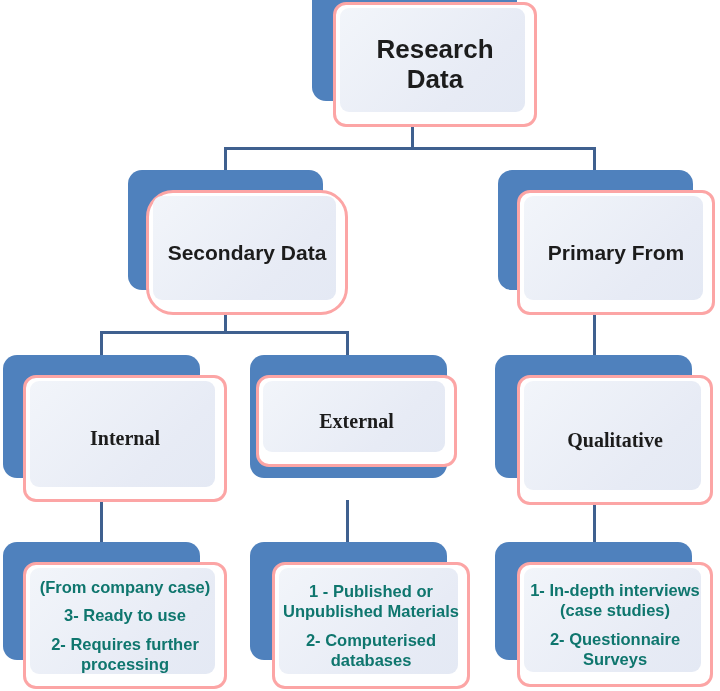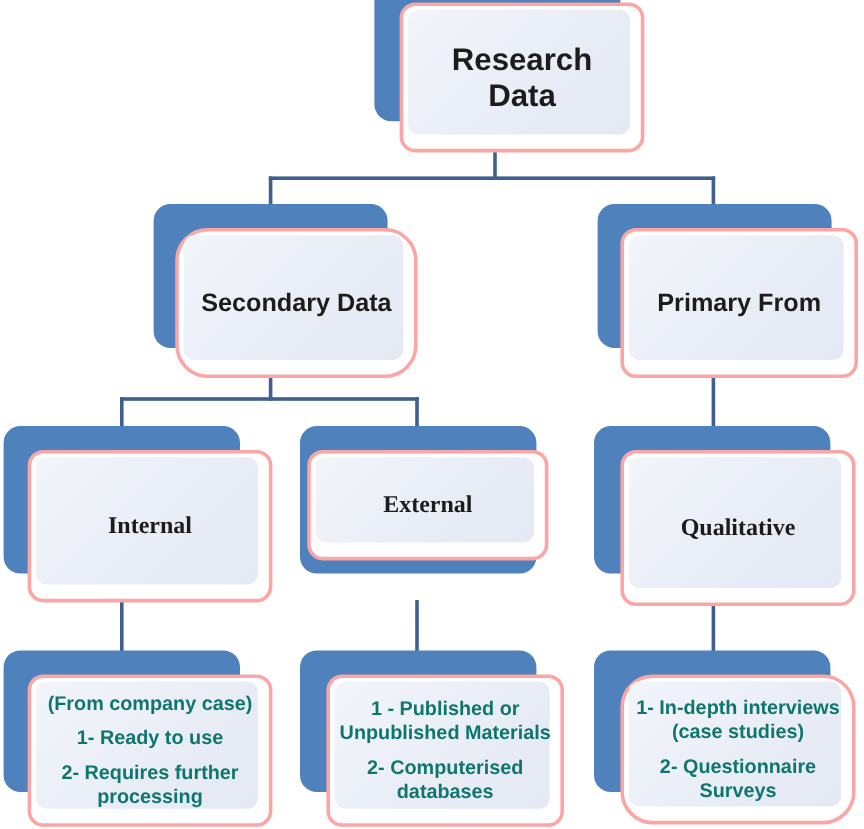--- a/index.html
+++ b/index.html
@@ -124,40 +124,40 @@
       <div class="label title-sm">Qualitative</div>
     </div>
   </div>
 
   <div class="node" style="left:3px; top:542px;">
     <div class="shadow" style="width:197px; height:118px;"></div>
     <div class="main" style="left:20px; top:20px; width:204px; height:127px;">
       <div class="panel"></div>
       <div class="leaf-text">
         <p>(From company case)</p>
-        <p>1- Ready to use</p>
+        <p>3- Ready to use</p>
         <p>2- Requires further processing</p>
       </div>
     </div>
   </div>
 
   <div class="node" style="left:250px; top:542px;">
     <div class="shadow" style="width:197px; height:118px;"></div>
     <div class="main" style="left:22px; top:20px; width:198px; height:127px;">
       <div class="panel"></div>
       <div class="leaf-text">
         <p>1 - Published or Unpublished Materials</p>
         <p>2- Computerised databases</p>
       </div>
     </div>
   </div>
 
   <div class="node" style="left:495px; top:542px;">
     <div class="shadow" style="width:197px; height:118px;"></div>
-    <div class="main" style="left:22px; top:20px; width:196px; height:125px;border-radius:27px;">
+    <div class="main" style="left:22px; top:20px; width:196px; height:125px;">
       <div class="panel"></div>
       <div class="leaf-text">
         <p>1- In-depth interviews (case studies)</p>
         <p>2- Questionnaire Surveys</p>
       </div>
     </div>
   </div>
 
 </div>
 

